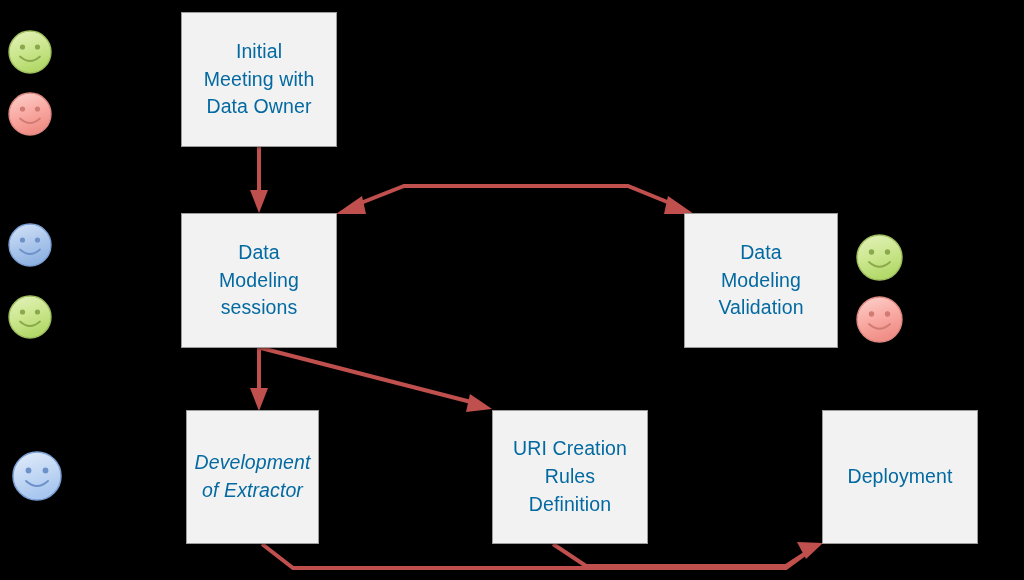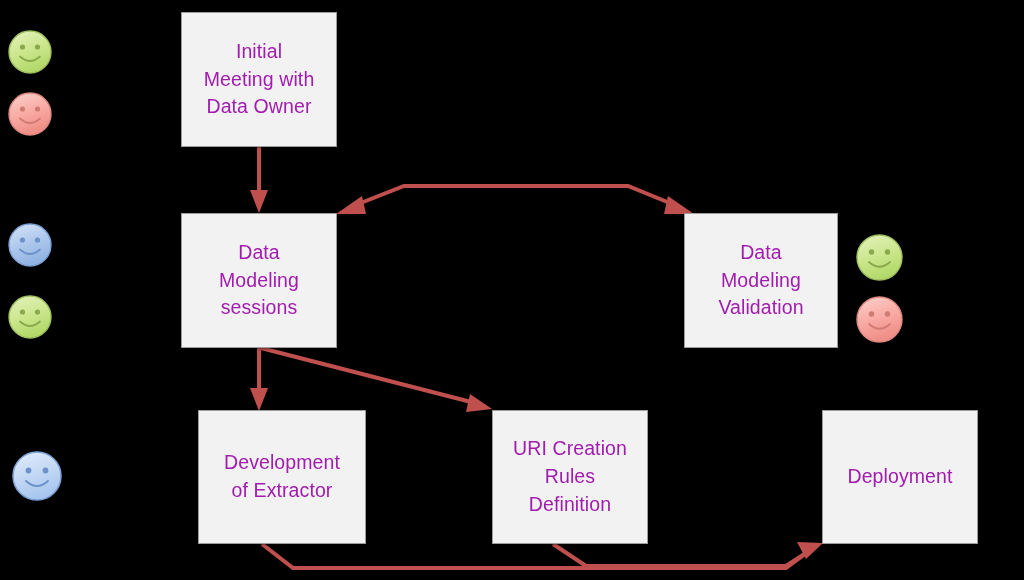--- a/index.html
+++ b/index.html
@@ -17,21 +17,21 @@
   }
   .node-box {
     position: absolute;
     background: #f2f2f2;
     border: 1px solid #9d9d9d;
     box-sizing: border-box;
     display: flex;
     align-items: center;
     justify-content: center;
     text-align: center;
-    color: #a21caf;
+    color: #0369a1;
     font-size: 19.5px;
     line-height: 1.42;
     letter-spacing: 0.1px;
     white-space: pre-line;
     box-shadow: 1px 1px 2px rgba(0,0,0,0.45);
   }
   svg.flow-layer {
     position: absolute;
     left: 0;
     top: 0;
@@ -160,21 +160,21 @@
 Data Owner</div>
 
   <div class="node-box" style="left:181px; top:213px; width:156px; height:135px;">Data
 Modeling
 sessions</div>
 
   <div class="node-box" style="left:684px; top:213px; width:154px; height:135px;">Data
 Modeling
 Validation</div>
 
-  <div class="node-box" style="left:198px; top:410px; width:168px; height:134px;">Development
+  <div class="node-box" style="left:186px; top:410px; width:133px; height:134px;font-style:italic;">Development
 of Extractor</div>
 
   <div class="node-box" style="left:822px; top:410px; width:156px; height:134px;">Deployment</div>
 
   <div class="node-box" style="left:492px; top:410px; width:156px; height:134px;">URI Creation
 Rules
 Definition</div>
 
 </div>
 

